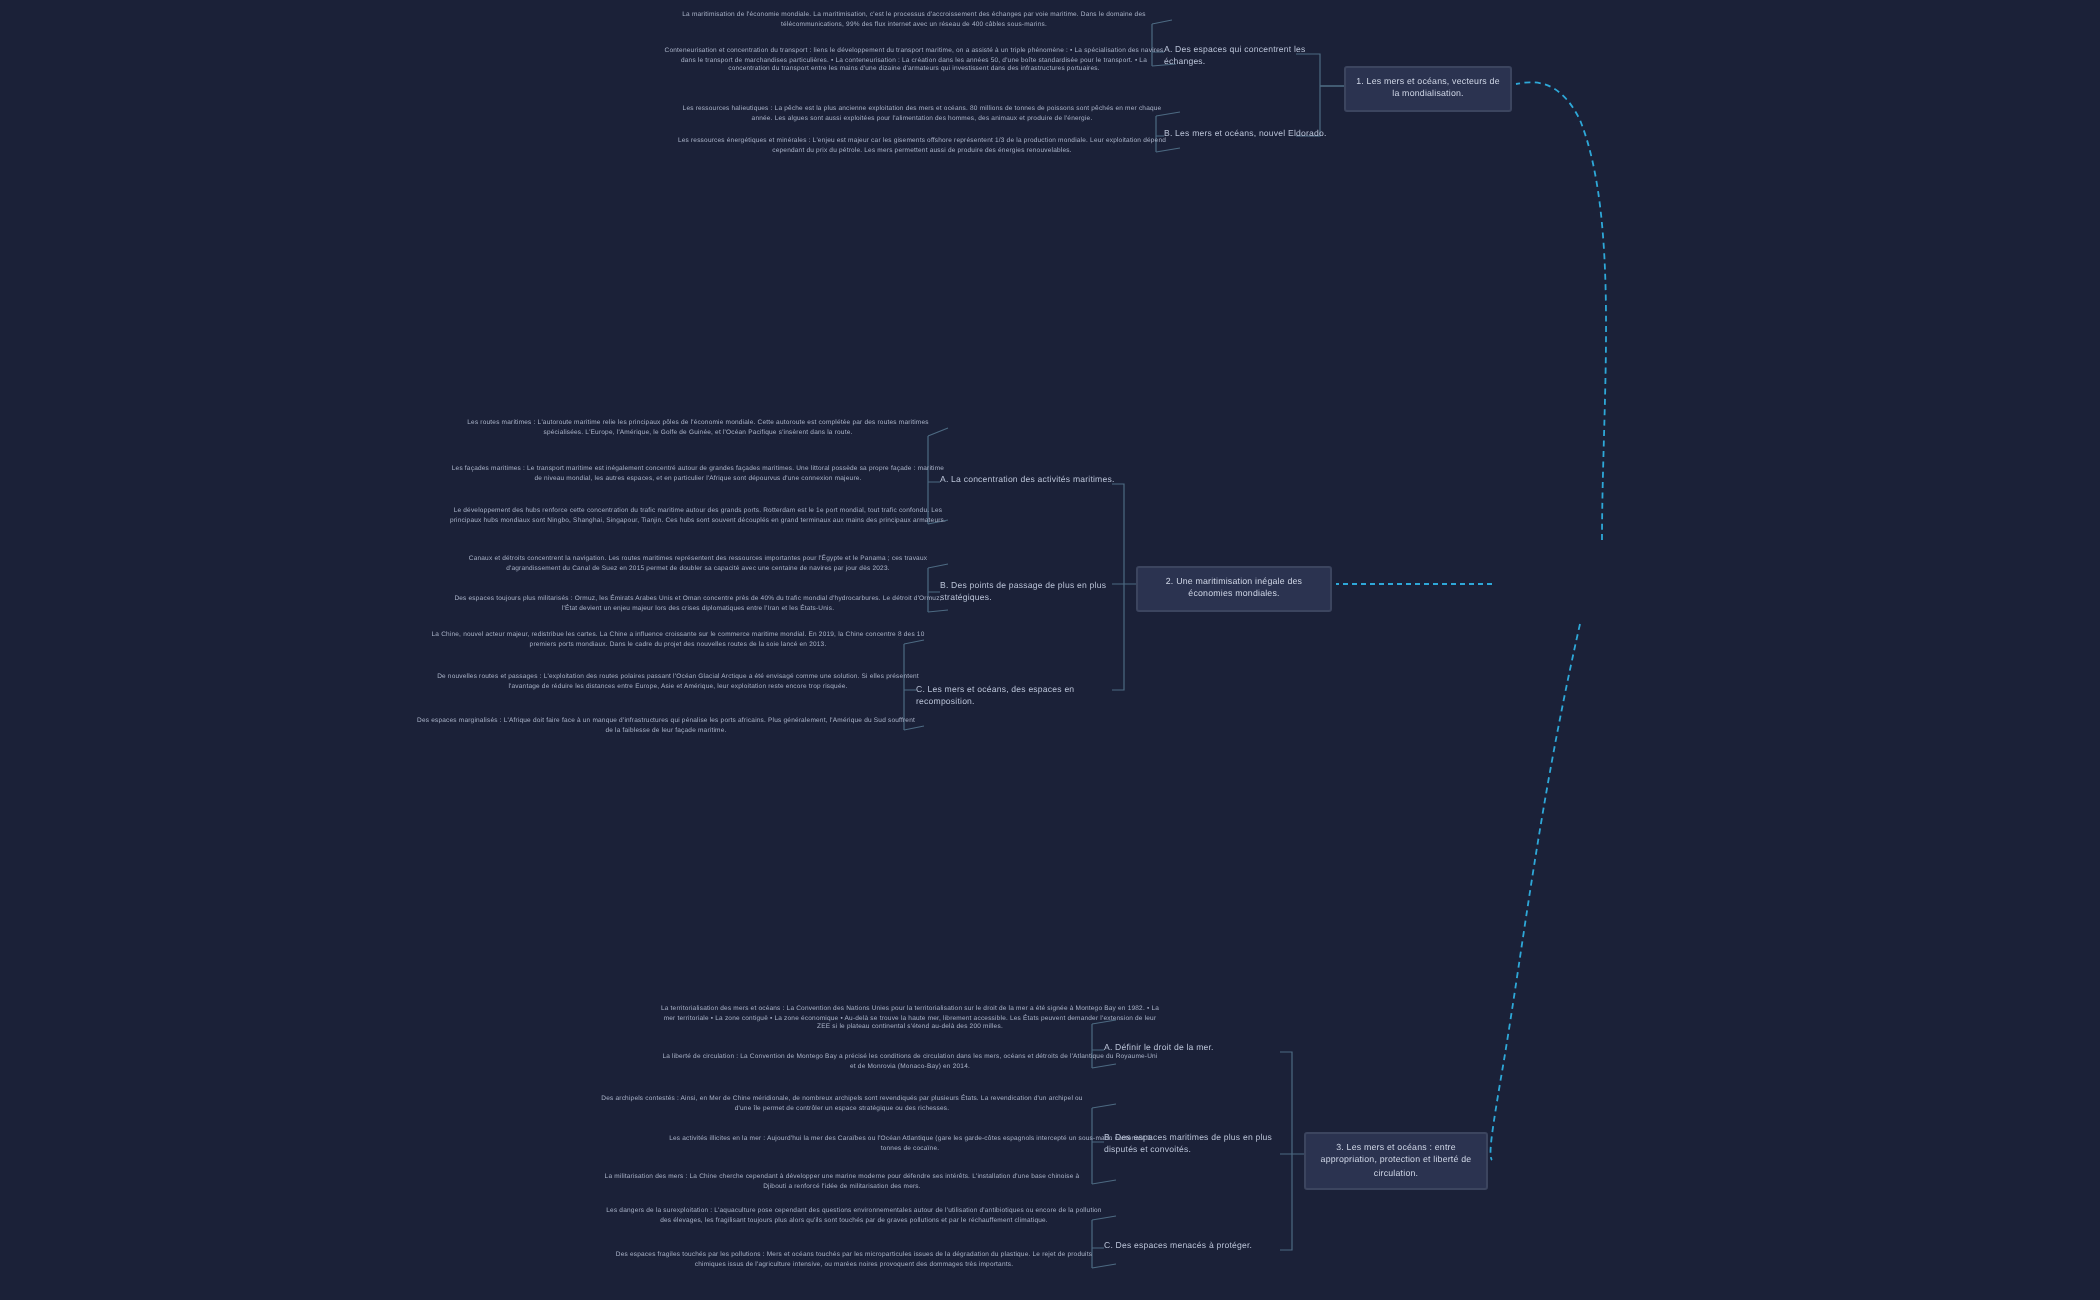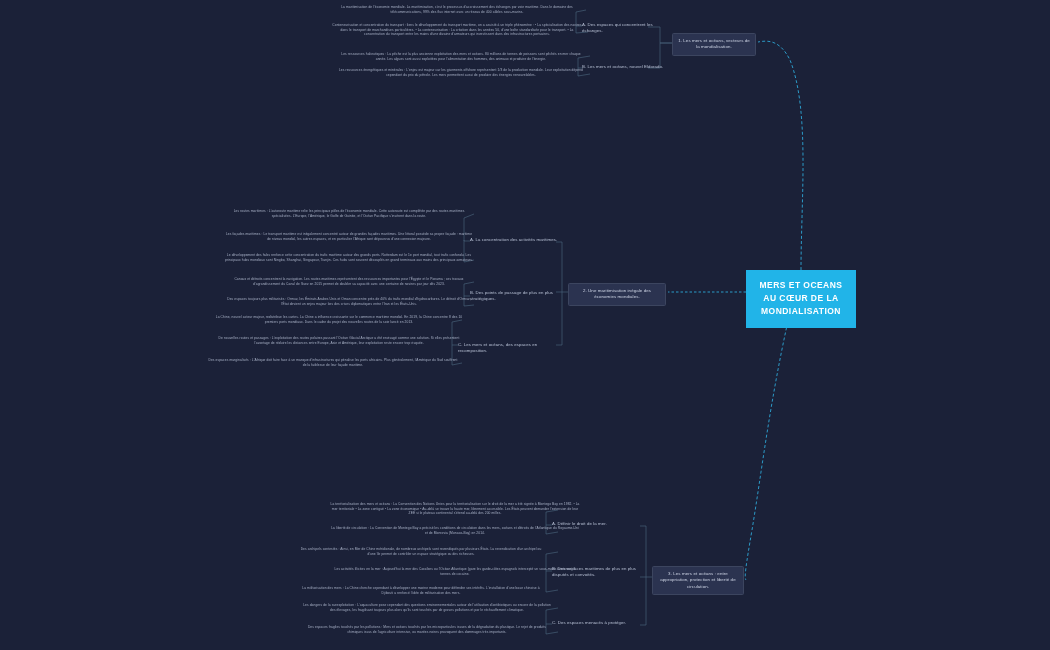--- a/index.html
+++ b/index.html
@@ -134,21 +134,20 @@
     <path class="conn" d="M 552 525 L 546 525 L 546 512 M 546 525 L 546 534"></path>
     <path class="conn" d="M 546 512 L 558 510 M 546 534 L 558 532"></path>
 
     <path class="conn" d="M 552 571 L 546 571 L 546 554 M 546 571 L 546 571 M 546 571 L 546 592"></path>
     <path class="conn" d="M 546 554 L 558 552 M 546 592 L 558 590"></path>
 
     <path class="conn" d="M 552 624 L 546 624 L 546 610 M 546 624 L 546 634"></path>
     <path class="conn" d="M 546 610 L 558 608 M 546 634 L 558 632"></path>
   </svg>
 
-  <div class="node root">MERS ET OCEANS AU CŒUR DE LA MONDIALISATION</div>
 
   <div class="node chapter c1">1. Les mers et océans, vecteurs de la mondialisation.</div>
   <div class="node chapter c2">2. Une maritimisation inégale des économies mondiales.</div>
   <div class="node chapter c3">3. Les mers et océans : entre appropriation, protection et liberté de circulation.</div>
 
   <div class="node section s1a">A. Des espaces qui concentrent les échanges.</div>
   <div class="node section s1b">B. Les mers et océans, nouvel Eldorado.</div>
   <div class="node section s2a">A. La concentration des activités maritimes.</div>
   <div class="node section s2b">B. Des points de passage de plus en plus stratégiques.</div>
   <div class="node section s2c">C. Les mers et océans, des espaces en recomposition.</div>

